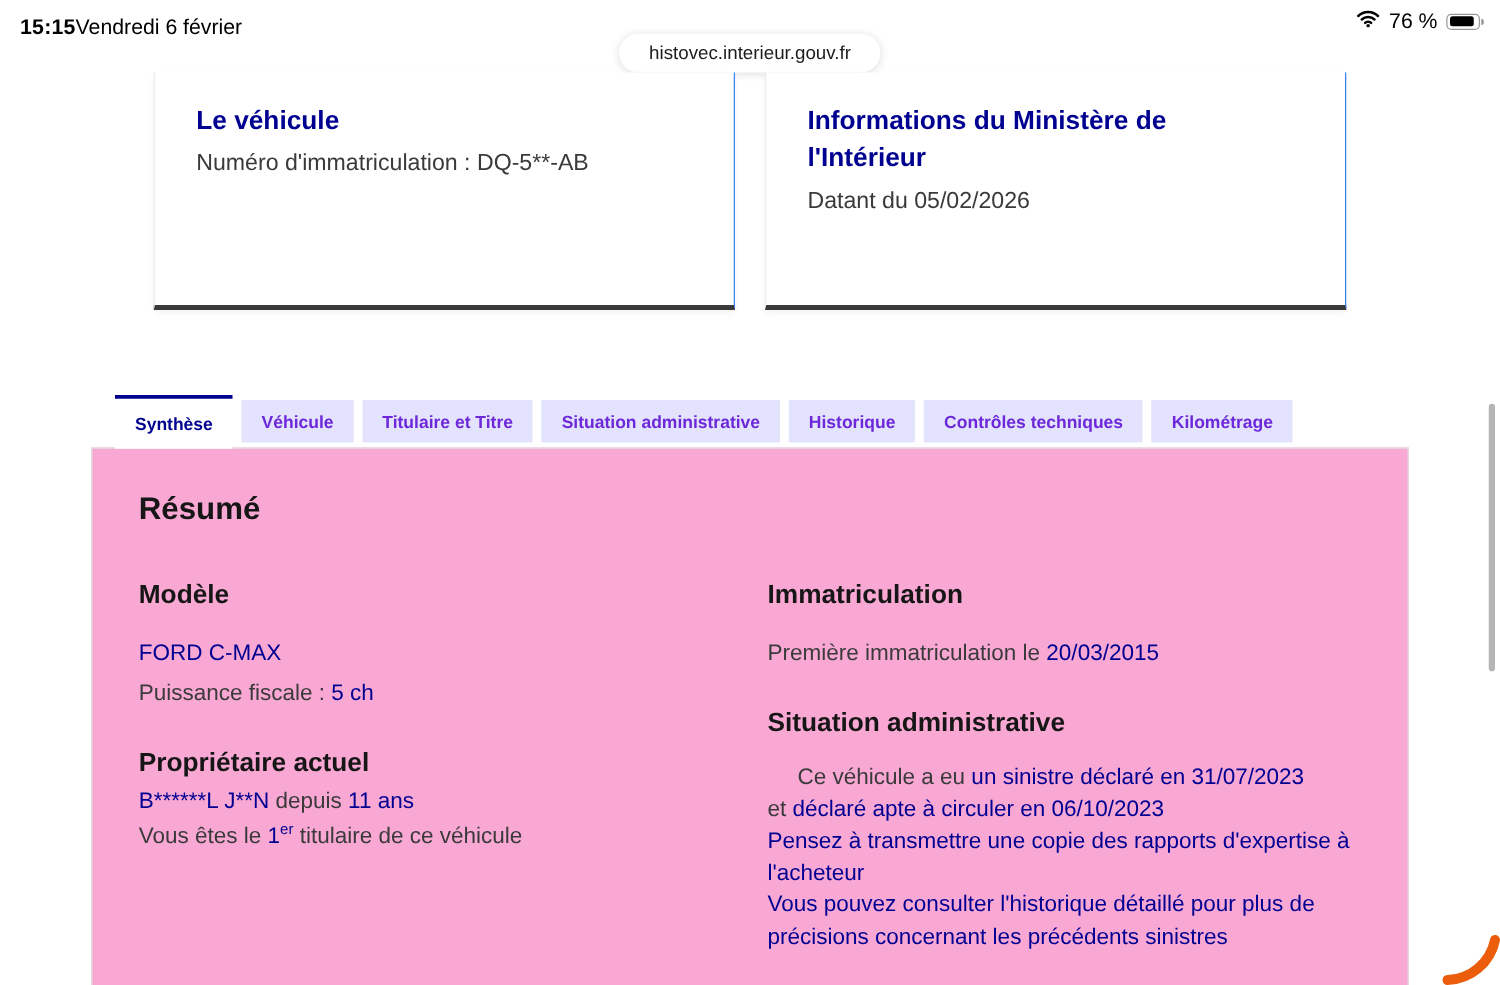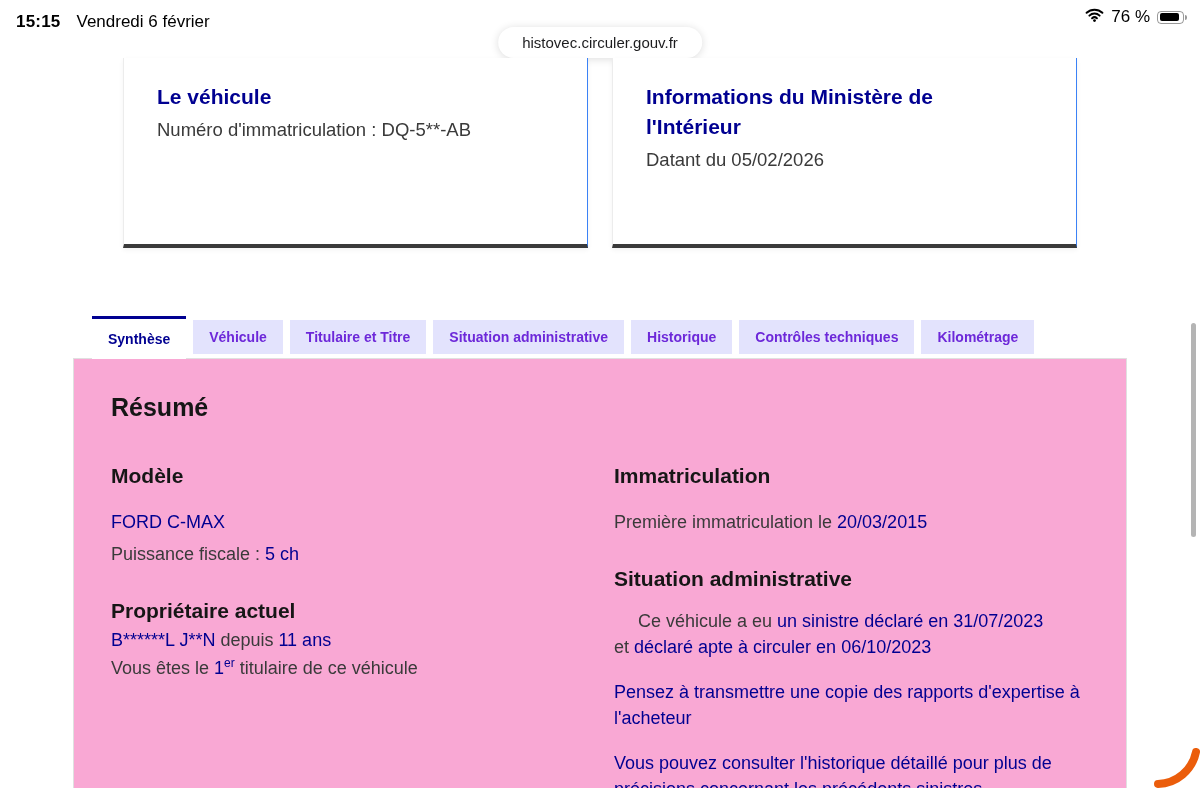--- a/index.html
+++ b/index.html
@@ -4,21 +4,21 @@
 <style>
   * { margin:0; padding:0; box-sizing:border-box; }
   html,body { width:1200px; height:788px; overflow:hidden; background:#fff;
               font-family:"Liberation Sans", sans-serif; }
   .screen { position:absolute; inset:0; width:1200px; height:788px; background:#fff; }
 
   
   .status-bar { position:absolute; top:0; left:0; width:1200px; height:34px;
                 display:flex; align-items:center; justify-content:space-between;
                 padding:0 16px; color:#000; font-size:17px; }
-  .sb-left { display:flex; gap:16px; align-items:center;margin-top:10px; }
+  .sb-left { display:flex; gap:0; align-items:center;margin-top:10px; }
   .sb-time { font-weight:700; letter-spacing:.2px; }
   .sb-date { font-weight:400; }
   .sb-right { display:flex; gap:7px; align-items:center; }
   .battery { position:relative; width:27px; height:13px; border:1px solid rgba(0,0,0,.4);
              border-radius:4px; }
   .battery .level { position:absolute; top:1.5px; left:1.5px; bottom:1.5px; width:76%;
                     background:#000; border-radius:2px; }
   .battery .nub { position:absolute; right:-4px; top:3.5px; width:2.5px; height:5px;
                   background:rgba(0,0,0,.4); border-radius:0 2px 2px 0; }
 
@@ -51,21 +51,21 @@
   
   .panel { position:absolute; left:73px; top:358px; width:1054px; height:430px;
            background:#f9a8d4; border:1px solid #e0e0e0; border-bottom:none; z-index:1; }
   .panel-inner { padding:34px 36px 0 37px; }
   .h-resume { font-size:25px; font-weight:700; color:#161616; }
   .cols { display:flex; margin-top:42px; }
   .col-left { width:503px; flex:0 0 503px; }
   .col-right { width:478px; flex:0 0 478px; }
   .h3 { font-size:21px; font-weight:700; color:#161616; }
   .line { font-size:18px; color:#3a3a3a; margin-top:11px; }
-  .blue { color:#000091;margin-top:20px; }
+  .blue { color:#000091; }
   .mt24 { margin-top:24px; }
   .mt34 { margin-top:34px; }
   .owner-name-line { margin-top:7px; font-size:18px; }
   .holder-line { margin-top:5px; font-size:18px; color:#3a3a3a; }
   sup.er { font-size:12px; color:#000091; vertical-align:super; }
   .admin-par { margin-top:18px; font-size:18px; line-height:25.5px; color:#3a3a3a; }
   .admin-par .indent { text-indent:24px; }
   .admin-par div { display:block; }
 
   
@@ -93,21 +93,21 @@
         </svg>
       </span>
       <span>76 %</span>
       <span class="battery">
         <span class="level"></span>
           <span class="nub"></span>
       </span>
     </div>
   </div>
 
-  <div class="url-pill">histovec.circuler.gouv.fr</div>
+  <div class="url-pill">histovec.interieur.gouv.fr</div>
 
   <div class="card c1">
     <div class="card-title">Le véhicule</div>
     <div class="card-body">Numéro d'immatriculation : DQ-5**-AB</div>
   </div>
   <div class="card c2">
     <div class="card-title" style="max-width:345px">Informations du Ministère de l'Intérieur</div>
     <div class="card-body">Datant du 05/02/2026</div>
   </div>
 

